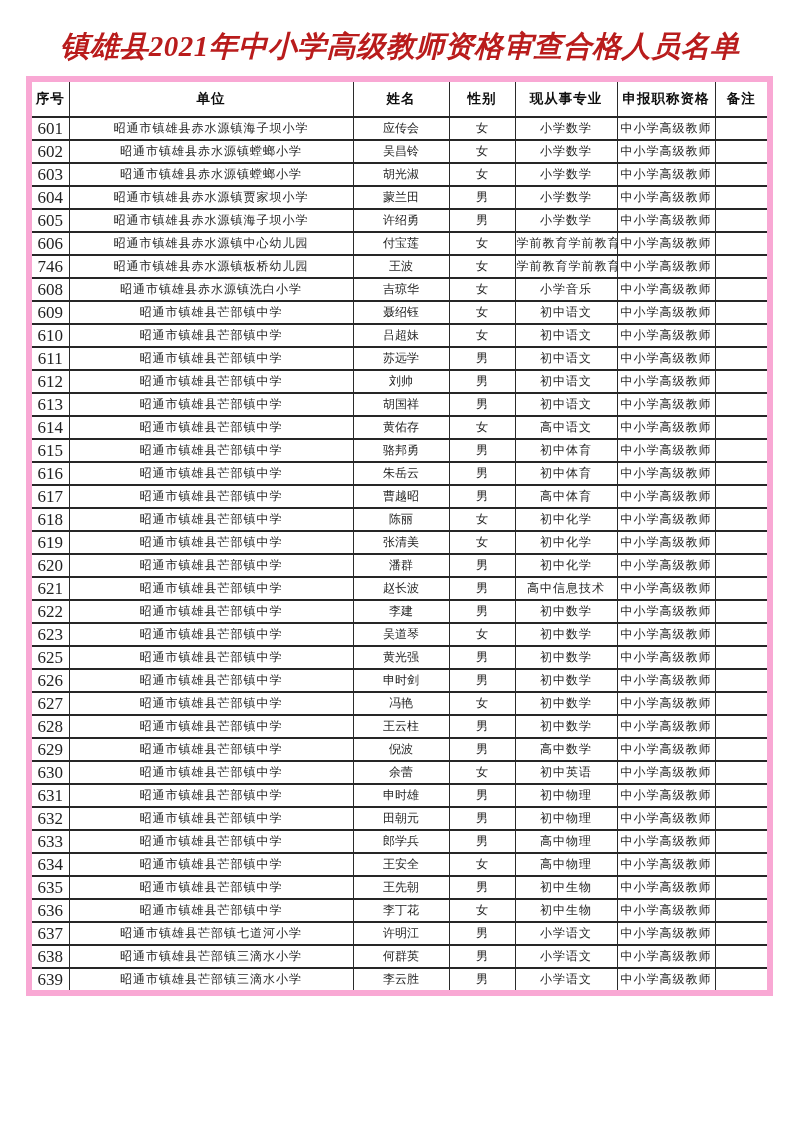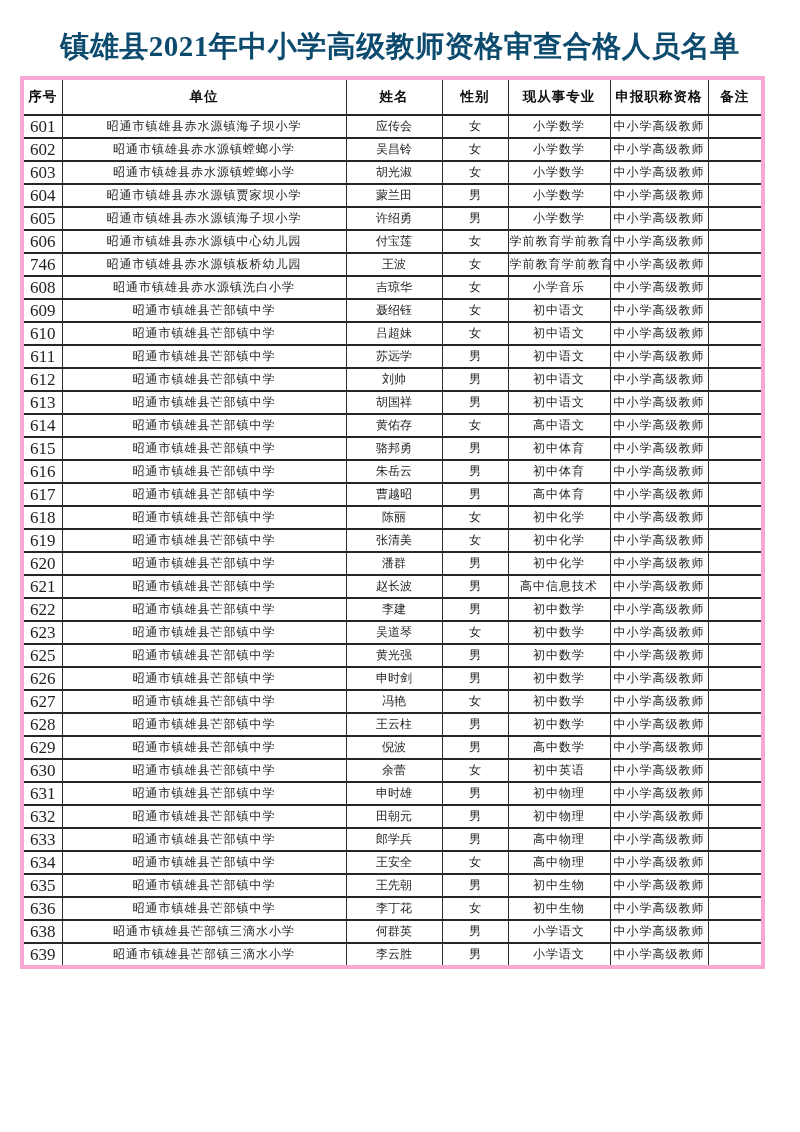--- a/index.html
+++ b/index.html
@@ -8,28 +8,29 @@
     font-family:"Liberation Serif","DejaVu Serif",serif;
     -webkit-font-smoothing:antialiased;
   }
   .page-title{
     text-align:center;
     font-weight:bold;
     font-size:29px;
     letter-spacing:0.5px;
     padding-top:27px;
     margin:0 0 9px 0;
-    color:#0c4a6e;
+    color:#b91c1c;
+    font-style:italic;
   }
   table.roster{
     border-collapse:collapse;
     table-layout:fixed;
-    margin-left:20px;
+    margin-left:26px;
     width:741px;
-    border:4px solid #f9a8d4;
+    border:6px solid #f9a8d4;
   }
   .roster col.c-no{width:40px}
   .roster col.c-unit{width:284px}
   .roster col.c-name{width:96px}
   .roster col.c-gender{width:66px}
   .roster col.c-major{width:102px}
   .roster col.c-title{width:98px}
   .roster col.c-note{width:55px}
   .roster th,.roster td{
     border-left:1px solid #2b2b2b;
@@ -400,20 +401,29 @@
       <tr>
         <td>636</td>
         <td>昭通市镇雄县芒部镇中学</td>
         <td>李丁花</td>
         <td>女</td>
         <td>初中生物</td>
         <td>中小学高级教师</td>
         <td></td>
       </tr>
       <tr>
+        <td>637</td>
+        <td>昭通市镇雄县芒部镇七道河小学</td>
+        <td>许明江</td>
+        <td>男</td>
+        <td>小学语文</td>
+        <td>中小学高级教师</td>
+        <td></td>
+      </tr>
+      <tr>
         <td>638</td>
         <td>昭通市镇雄县芒部镇三滴水小学</td>
         <td>何群英</td>
         <td>男</td>
         <td>小学语文</td>
         <td>中小学高级教师</td>
         <td></td>
       </tr>
       <tr>
         <td>639</td>

